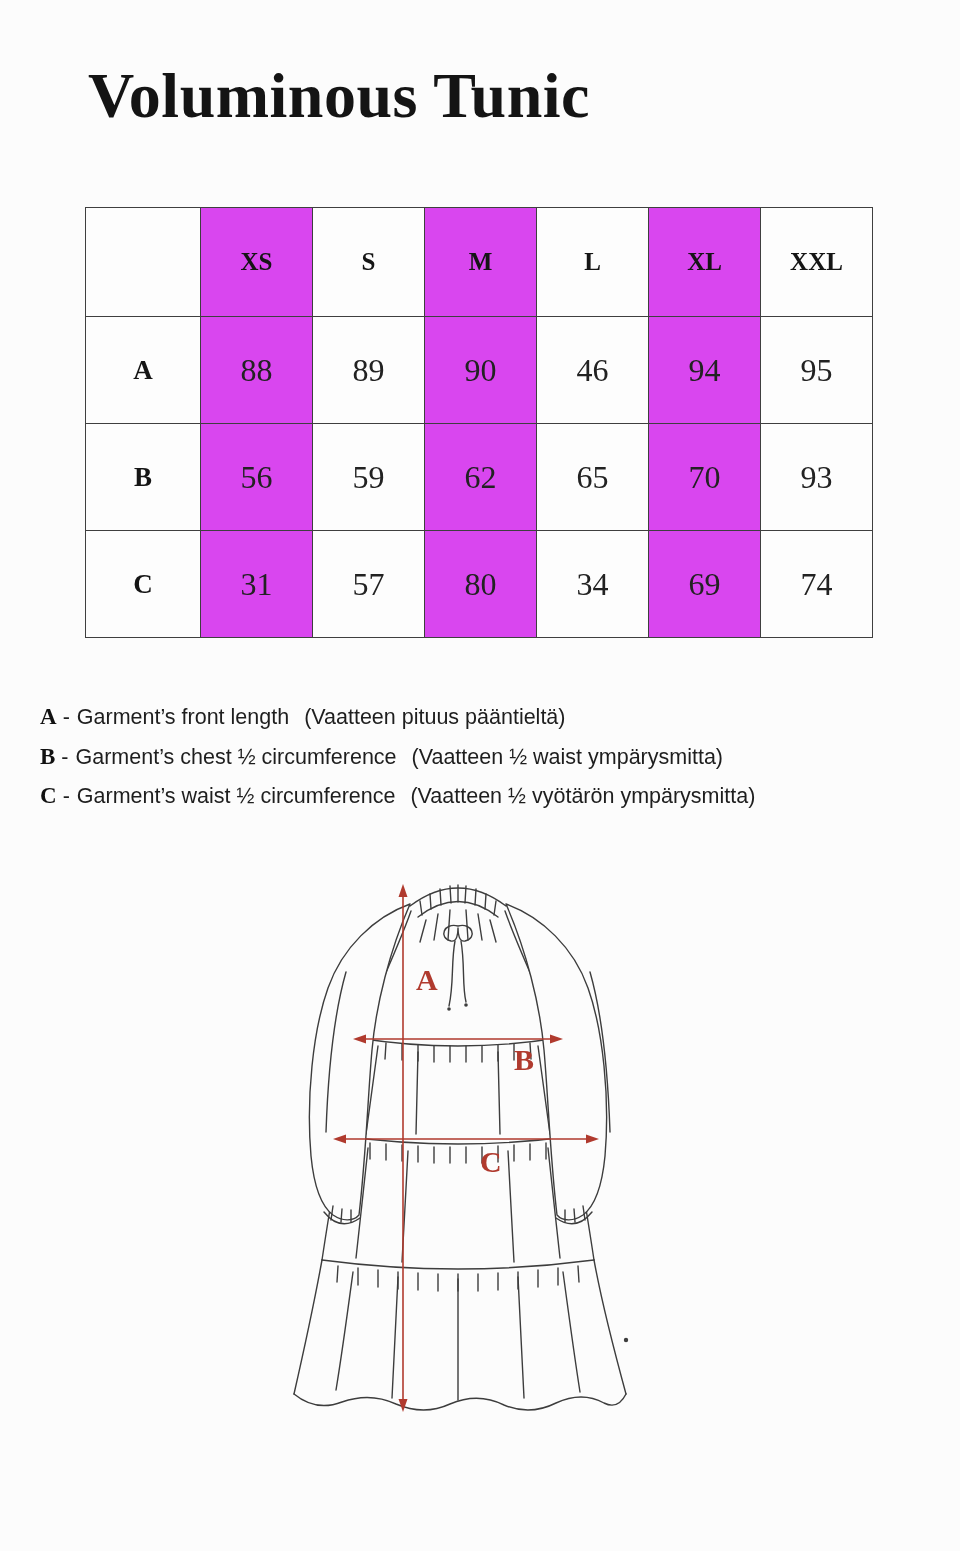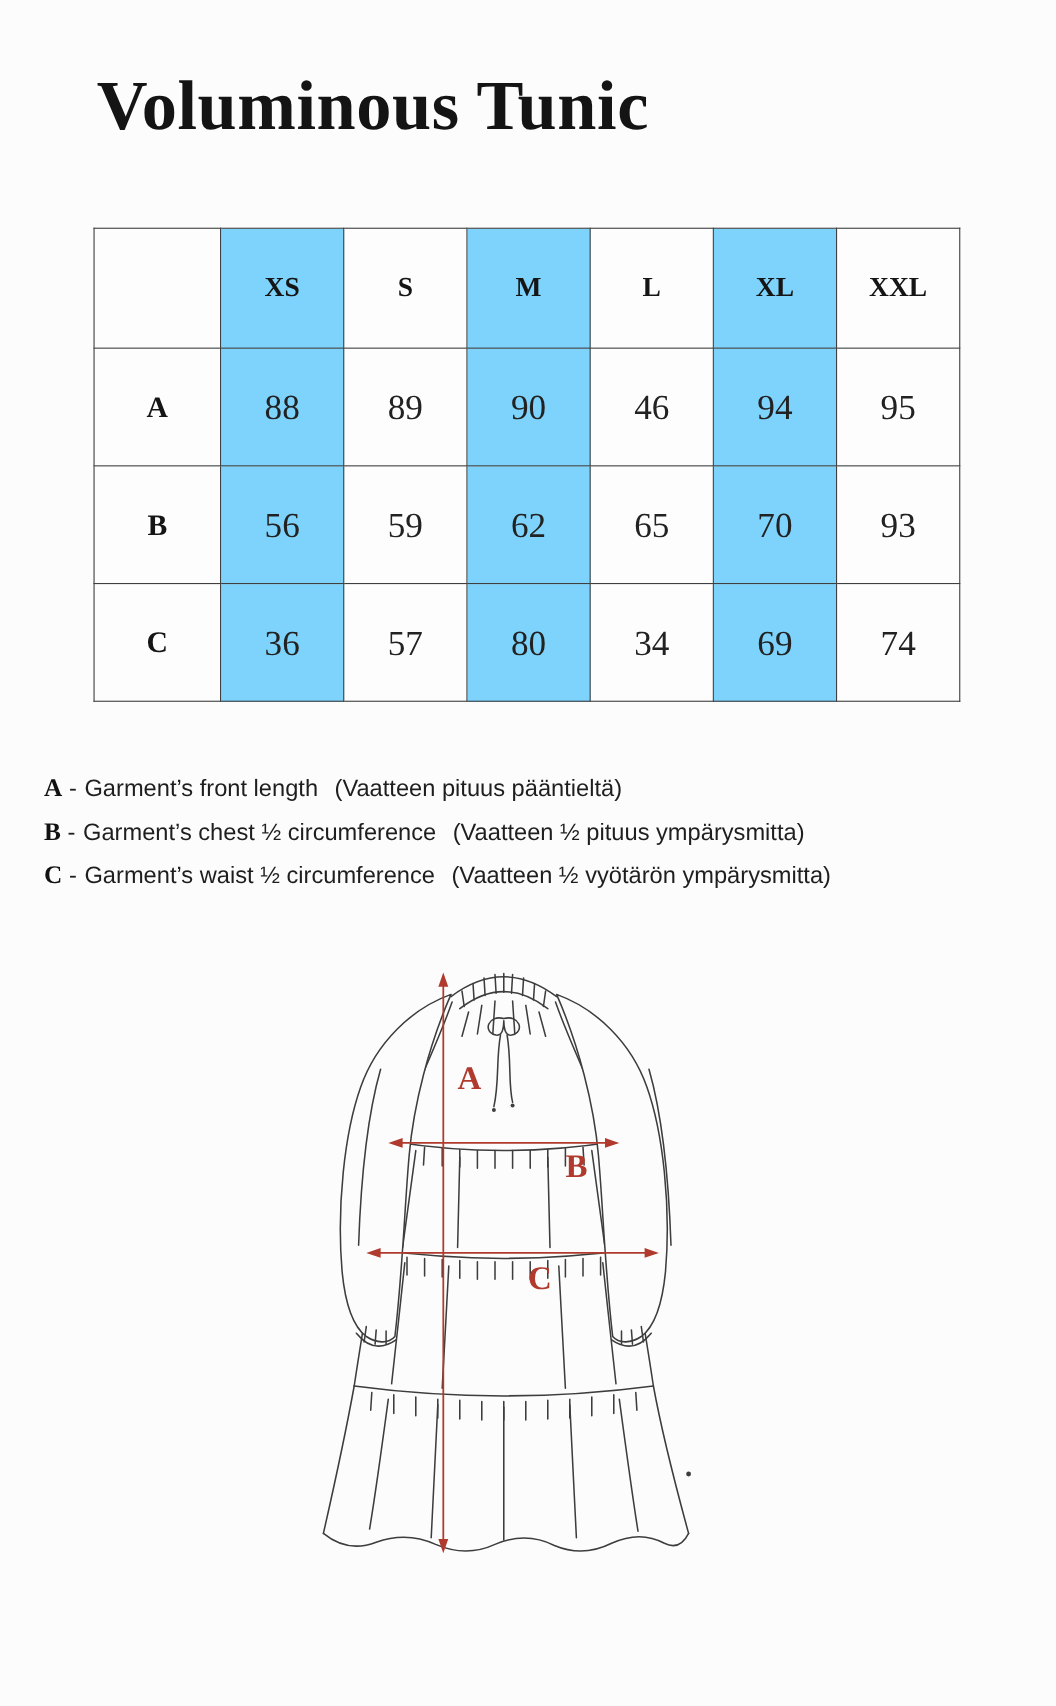--- a/index.html
+++ b/index.html
@@ -34,21 +34,21 @@
     background: #fdfdfd;
     padding: 0;
   }
   .size-table .col-label { width: 115px; }
   .size-table .col-size  { width: 112px; }
   .size-table tr { height: 107px; }
   .size-table tr.header-row { height: 109px; }
   .size-table th.size-head { font-size: 25px; font-weight: 700; color: #151515; }
   .size-table td.row-label { font-size: 27px; font-weight: 700; color: #151515; }
   .size-table td.value { font-size: 32px; color: #222; font-weight: 400; }
-  .size-table .shade { background: #7dd3fc; }
+  .size-table .shade { background: #d946ef; }
   .legend { margin: 66px 0 0 40px; }
   .legend-line { margin: 0 0 13px 0; font-size: 21.5px; color: #1e1e1e; line-height: 1.15; }
   .legend-letter { font-family: "Liberation Serif", serif; font-weight: 700; font-size: 23px; color: #111; }
   .legend-sep { margin: 0 7px 0 6px; }
   .legend-text { }
   .legend-translation { margin-left: 15px; }
   .diagram-wrap { margin: 44px 0 0 258px; width: 420px; height: 580px; }
   svg text.meas-label {
     font-family: "Liberation Serif", serif;
     font-weight: 700;
@@ -93,36 +93,36 @@
       <td class="row-label">B</td>
       <td class="value shade">56</td>
       <td class="value">59</td>
       <td class="value shade">62</td>
       <td class="value">65</td>
       <td class="value shade">70</td>
       <td class="value">93</td>
     </tr>
     <tr>
       <td class="row-label">C</td>
-      <td class="value shade">36</td>
+      <td class="value shade">31</td>
       <td class="value">57</td>
       <td class="value shade">80</td>
       <td class="value">34</td>
       <td class="value shade">69</td>
       <td class="value">74</td>
     </tr>
   </tbody>
 </table>
 
 <div class="legend">
   <p class="legend-line">
     <span class="legend-letter">A</span><span class="legend-sep">-</span><span class="legend-text">Garment’s front length</span><span class="legend-translation">(Vaatteen pituus pääntieltä)</span>
   </p>
   <p class="legend-line">
-    <span class="legend-letter">B</span><span class="legend-sep">-</span><span class="legend-text">Garment’s chest ½ circumference</span><span class="legend-translation">(Vaatteen ½ pituus ympärysmitta)</span>
+    <span class="legend-letter">B</span><span class="legend-sep">-</span><span class="legend-text">Garment’s chest ½ circumference</span><span class="legend-translation">(Vaatteen ½ waist ympärysmitta)</span>
   </p>
   <p class="legend-line">
     <span class="legend-letter">C</span><span class="legend-sep">-</span><span class="legend-text">Garment’s waist ½ circumference</span><span class="legend-translation">(Vaatteen ½ vyötärön ympärysmitta)</span>
   </p>
 </div>
 
 <div class="diagram-wrap">
   <svg width="420" height="580" viewBox="0 0 420 580" xmlns="http://www.w3.org/2000/svg">
 
     <g fill="none" stroke="currentColor" stroke-width="1.4" stroke-linecap="round" stroke-linejoin="round" color="#3d3d3d">

